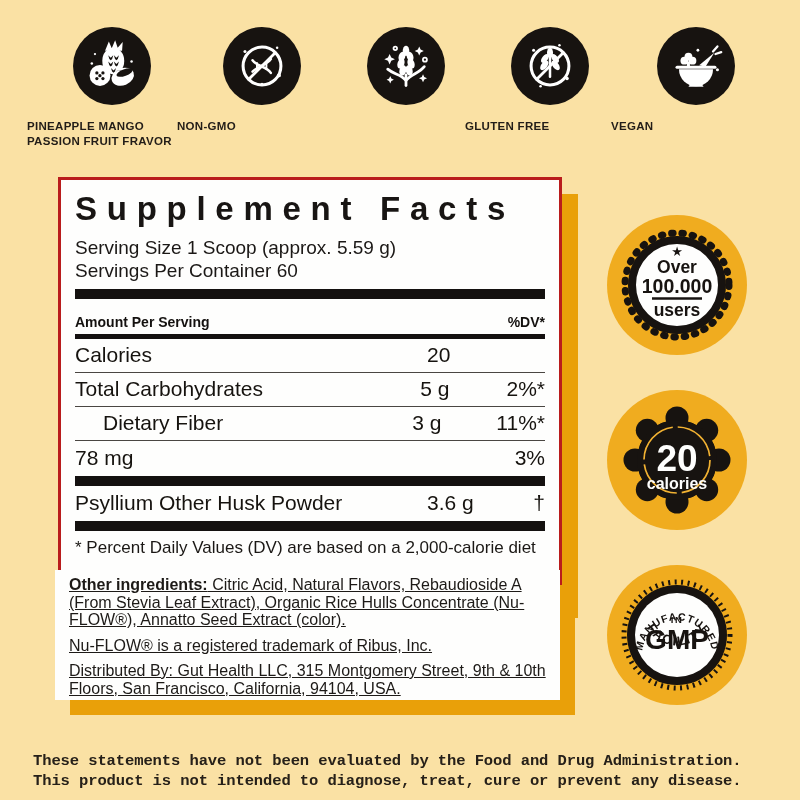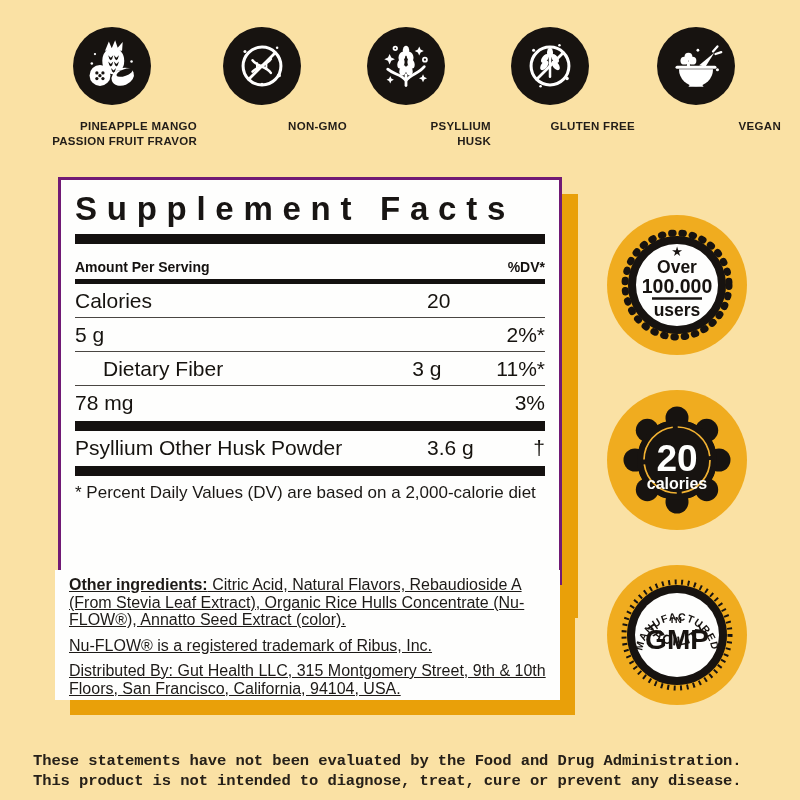--- a/index.html
+++ b/index.html
@@ -7,36 +7,36 @@
     width:800px;height:800px;
     background:#FAE1A4;
     font-family:"Liberation Sans", sans-serif;
     color:#151210;
     position:relative;
     overflow:hidden;
   }
   .page{position:absolute;inset:0;}
 
   
-  .feature{position:absolute;top:27px;width:170px;transform:translateX(-50%);text-align:right;}
+  .feature{position:absolute;top:27px;width:170px;transform:translateX(-50%);text-align:left;}
   .f-circle{
     width:78px;height:78px;border-radius:50%;
     background:#171310;margin:0 auto;
     display:flex;align-items:center;justify-content:center;
   }
   .f-label{
     margin-top:14px;font-size:11.5px;font-weight:600;
     letter-spacing:.3px;line-height:1.3;color:#221d18;
   }
   .f-label span{display:block;}
 
   
   .facts{
     position:absolute;left:58px;top:177px;width:504px;height:424px;
-    background:#FEFEFD;border:3px solid #701a75;box-sizing:border-box;
+    background:#FEFEFD;border:3px solid #b91c1c;box-sizing:border-box;
     box-shadow:16px 17px 0 0 #E9A009;
     padding:6px 14px 0 14px;overflow:hidden;
   }
   .facts-title{
     font-size:33px;font-weight:800;letter-spacing:.295em;
     white-space:nowrap;margin-top:4px;color:#181513;
   }
   .serving{font-size:19px;line-height:1.2;margin-top:9px;color:#1b1816;}
   .bar{background:#141110;height:10px;margin-top:6px;}
   .bar.mid{height:5px;margin-top:0;}
@@ -156,24 +156,20 @@
         </g>
         <g stroke="#ffffff" fill="none" stroke-linecap="round">
           <line x1="23" y1="30" x2="23" y2="38.5" stroke-width="2.2"></line>
           <path d="M8.5 25.5 C13 29.5 19 29.5 22.5 34" stroke-width="2.2"></path>
           <path d="M37.5 23.5 C33.5 28.5 27.5 29.5 23.5 34" stroke-width="2.2"></path>
           <circle cx="14.5" cy="9" r="1.4" stroke-width="1.4"></circle>
           <circle cx="38" cy="18" r="1.6" stroke-width="1.4"></circle>
         </g>
       </svg>
     </div>
-    <div class="f-label">
-      <span>PSYLLIUM</span>
-      <span>HUSK</span>
-    </div>
   </div>
 
   <div class="feature" style="left:696px">
     <div class="f-circle">
       <svg width="58" height="58" viewBox="0 0 46 46">
         <g fill="#ffffff">
           <path d="M9.5 25.5 A13.5 13.5 0 0 0 36.5 25.5 Z"></path>
           <path d="M19 36.5 h8 l2 3 h-12 z"></path>
           <circle cx="17" cy="15.5" r="3.1"></circle>
             <circle cx="13.8" cy="18.8" r="3.1"></circle>
@@ -218,35 +214,40 @@
       </svg>
     </div>
     <div class="f-label">
       <span>GLUTEN FREE</span>
       <span></span>
     </div>
   </div>
 
   <section class="facts">
     <div class="facts-title">Supplement Facts</div>
+    <div class="serving">
+      <span style="display:block">Serving Size 1 Scoop (approx. 5.59 g)</span>
+      <span style="display:block">Servings Per Container 60</span>
+    </div>
     <div class="bar"></div>
     <div class="thead">
       <span>Amount Per Serving</span>
       <span>%DV*</span>
     </div>
     <div class="bar mid"></div>
 
     <div class="t-row">
       <span class="t-name">Calories</span>
       <span class="t-amt">20</span>
       <span class="t-dv"></span>
     </div>
     <div class="hr"></div>
 
     <div class="t-row">
+      <span class="t-name">Total Carbohydrates</span>
       <span class="t-amt">5 g</span>
       <span class="t-dv">2%*</span>
     </div>
     <div class="hr"></div>
 
     <div class="t-row">
       <span class="t-name indent">Dietary Fiber</span>
       <span class="t-amt">3 g</span>
       <span class="t-dv">11%*</span>
     </div>

